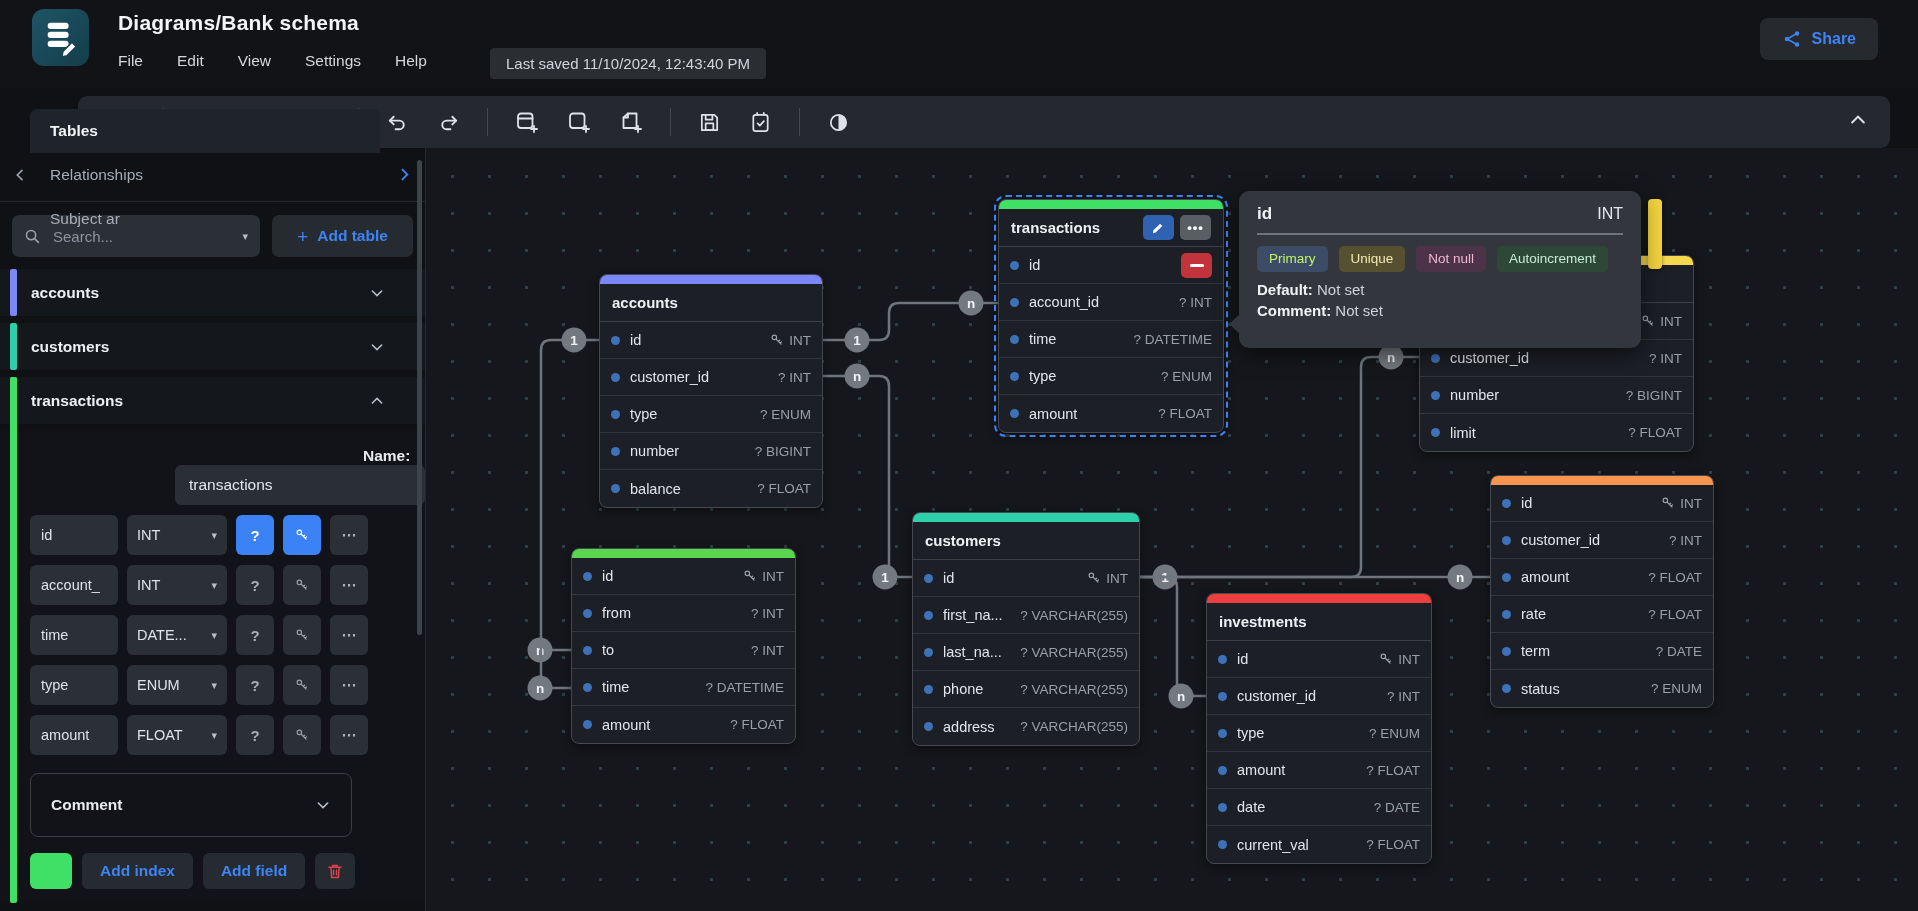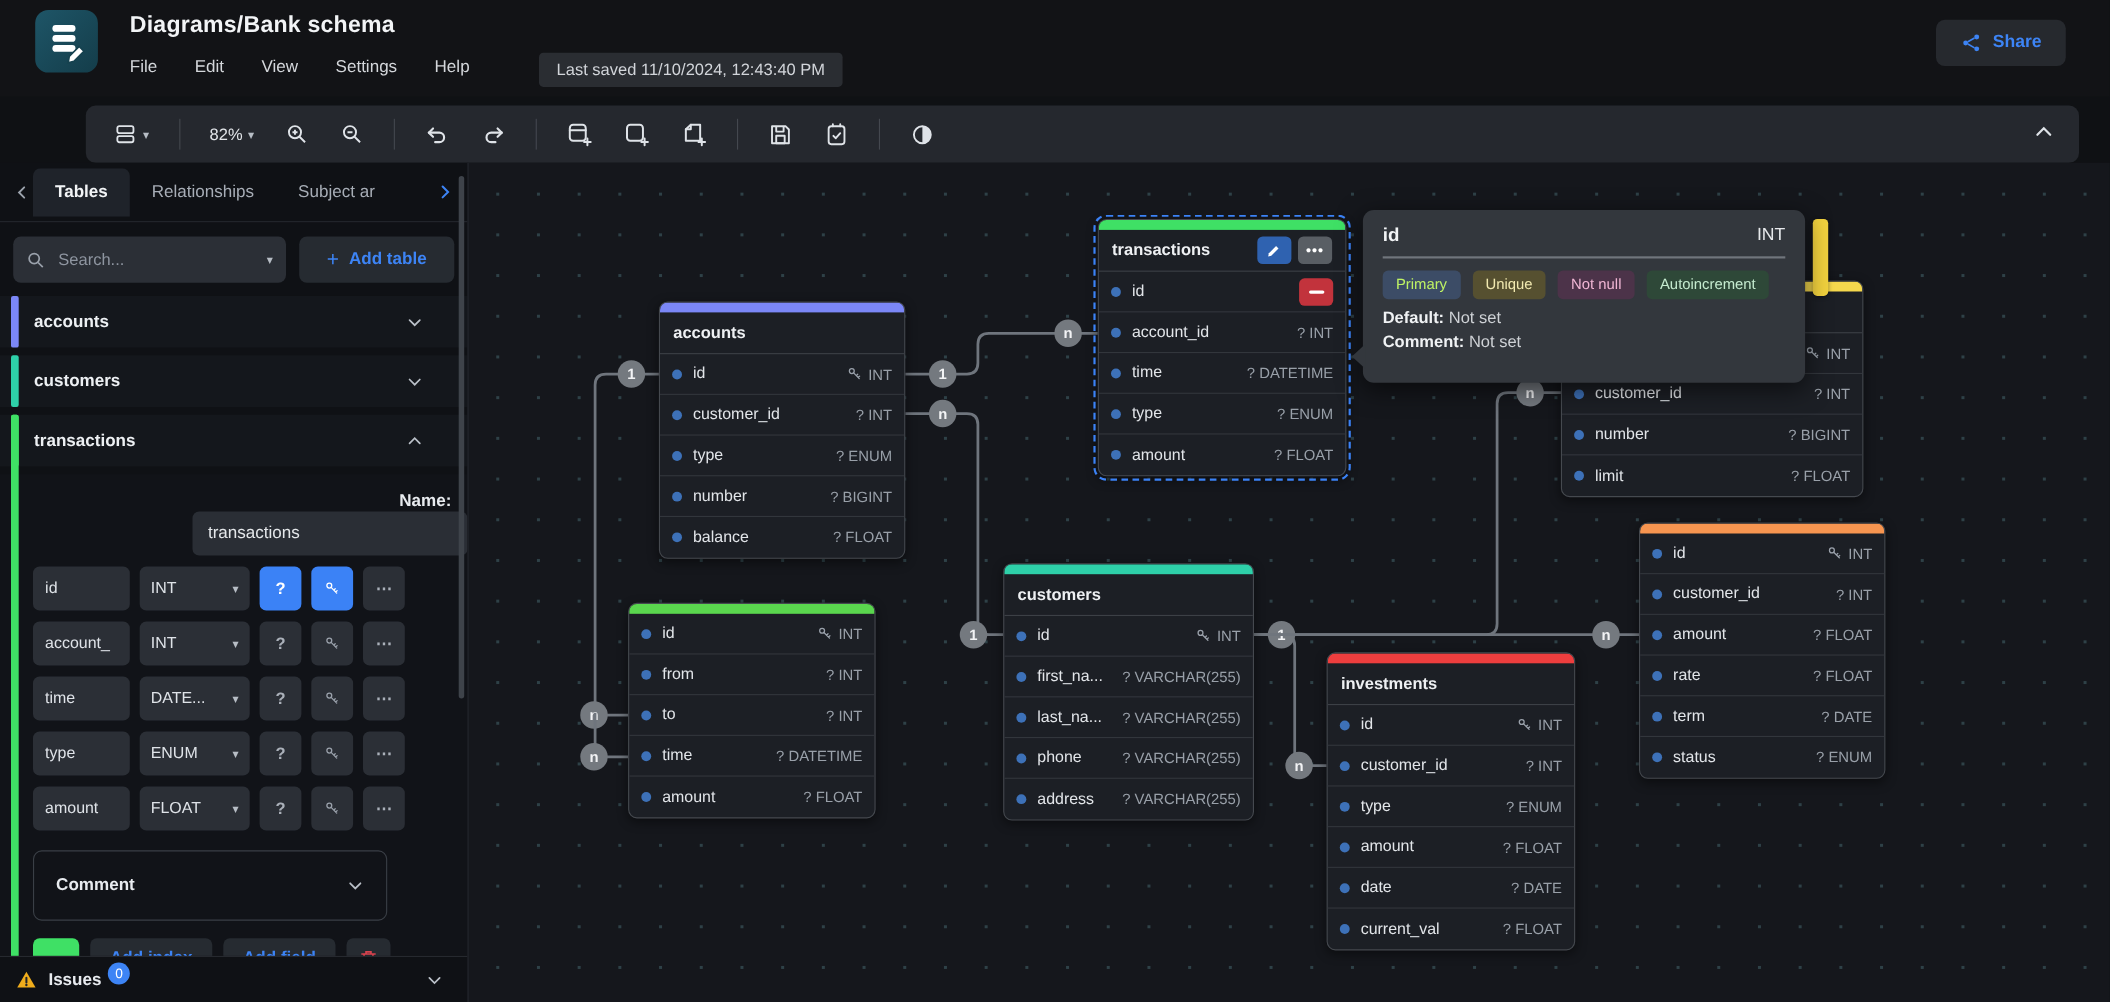--- a/index.html
+++ b/index.html
@@ -27,21 +27,21 @@
   .caret { font-size:11px; color:#b7bdc5; }
   .tb-collapse { position:absolute; right:22px; top:14px; cursor:pointer; }
 
   
   .sidebar { position:absolute; left:0; top:148px; width:425px; height:763px; background:#0f1115; }
   .tabbar { height:54px; display:flex; align-items:center; border-bottom:1px solid #24272d; position:relative; padding-left:8px; }
   .tab { padding:13px 20px; font-size:15.5px; color:#a7adb6; cursor:pointer; white-space:nowrap; }
   .tab.active { background:#1f232a; border-radius:7px 7px 0 0; color:#f2f4f6; font-weight:700; }
   .tab-chevron-left { margin:0 2px 0 4px; cursor:pointer; }
   .tab-chevron-right { position:absolute; right:12px; cursor:pointer; }
-  .tabs-clip { display:flex; overflow:hidden; width:350px; }
+  .tabs-clip { display:flex; overflow:hidden; width:350px;flex-direction:column; }
 
   .side-controls { display:flex; gap:12px; padding:13px 12px 12px 12px; }
   .search-box { width:248px; height:42px; background:#2b2f36; border-radius:7px; display:flex; align-items:center; padding:0 12px; gap:12px; cursor:text;justify-content:space-between; }
   .search-box input { background:transparent; border:none; outline:none; color:#dfe3e8; font-size:15px; width:150px; font-family:inherit; }
   .search-box input::placeholder { color:#8e95a0; }
   .add-table-btn { flex:1; height:42px; background:#262b31; border:none; border-radius:7px; display:flex; align-items:center;
                    justify-content:center; gap:9px; color:#3d84f5; font-size:15.5px; font-weight:700; cursor:pointer; }
   .plus-glyph { font-size:19px; font-weight:400; line-height:1; }
 
   .acc-item { position:relative; height:47px; background:#14171c; margin-bottom:7px; display:flex; align-items:center; cursor:pointer; }
@@ -396,34 +396,20 @@
             <svg width="18" height="18" viewBox="0 0 24 24" fill="none" stroke="#d9434e" stroke-width="2" stroke-linecap="round">
               <path d="M4 7 H20 M9 7 V4.5 H15 V7 M6.5 7 L7.5 20.5 H16.5 L17.5 7 M10 11 v6 M14 11 v6"></path>
             </svg>
           </button>
         </div>
       </div>
     </div>
 
   <div class="side-scrollbar"></div>
 
-  <div class="issues-bar">
-    <svg width="20" height="20" viewBox="0 0 24 24">
-      <path d="M12 3 L22 20 H2 Z" fill="#f0ad1c"></path>
-      <path d="M12 9.5 v5" stroke="#20242a" stroke-width="2.2" stroke-linecap="round"></path>
-        <circle cx="12" cy="17.3" r="1.3" fill="#20242a"></circle>
-    </svg>
-    <span class="issues-label">Issues</span>
-    <span class="issues-badge">0</span>
-    <span class="issues-chevron">
-      <svg width="16" height="16" viewBox="0 0 24 24" fill="none" stroke="#b9bfc7" stroke-width="2.4" stroke-linecap="round">
-          <path d="M5 9 L12 16 L19 9"></path>
-        </svg>
-    </span>
-  </div>
 </aside>
 
 <div class="canvas" id="canvas">
   <svg class="rel-layer" id="rel-layer" width="1493" height="763">
       <path d="M173,192 H125 Q115,192 115,202 V492 Q115,502 125,502 H145" fill="none" stroke="#6f757d" stroke-width="2.5"></path>
       <circle cx="148" cy="192" r="12.5" fill="#74797f"></circle>
       <text x="148" y="196.5" text-anchor="middle" font-size="13.5" font-weight="bold" fill="#f2f3f5" font-family="Liberation Sans, sans-serif">1</text>
       <circle cx="114" cy="502" r="12.5" fill="#74797f"></circle>
       <text x="114" y="506.5" text-anchor="middle" font-size="13.5" font-weight="bold" fill="#f2f3f5" font-family="Liberation Sans, sans-serif">n</text>
       <path d="M115,500 V530 Q115,540 125,540 H145" fill="none" stroke="#6f757d" stroke-width="2.5"></path>

